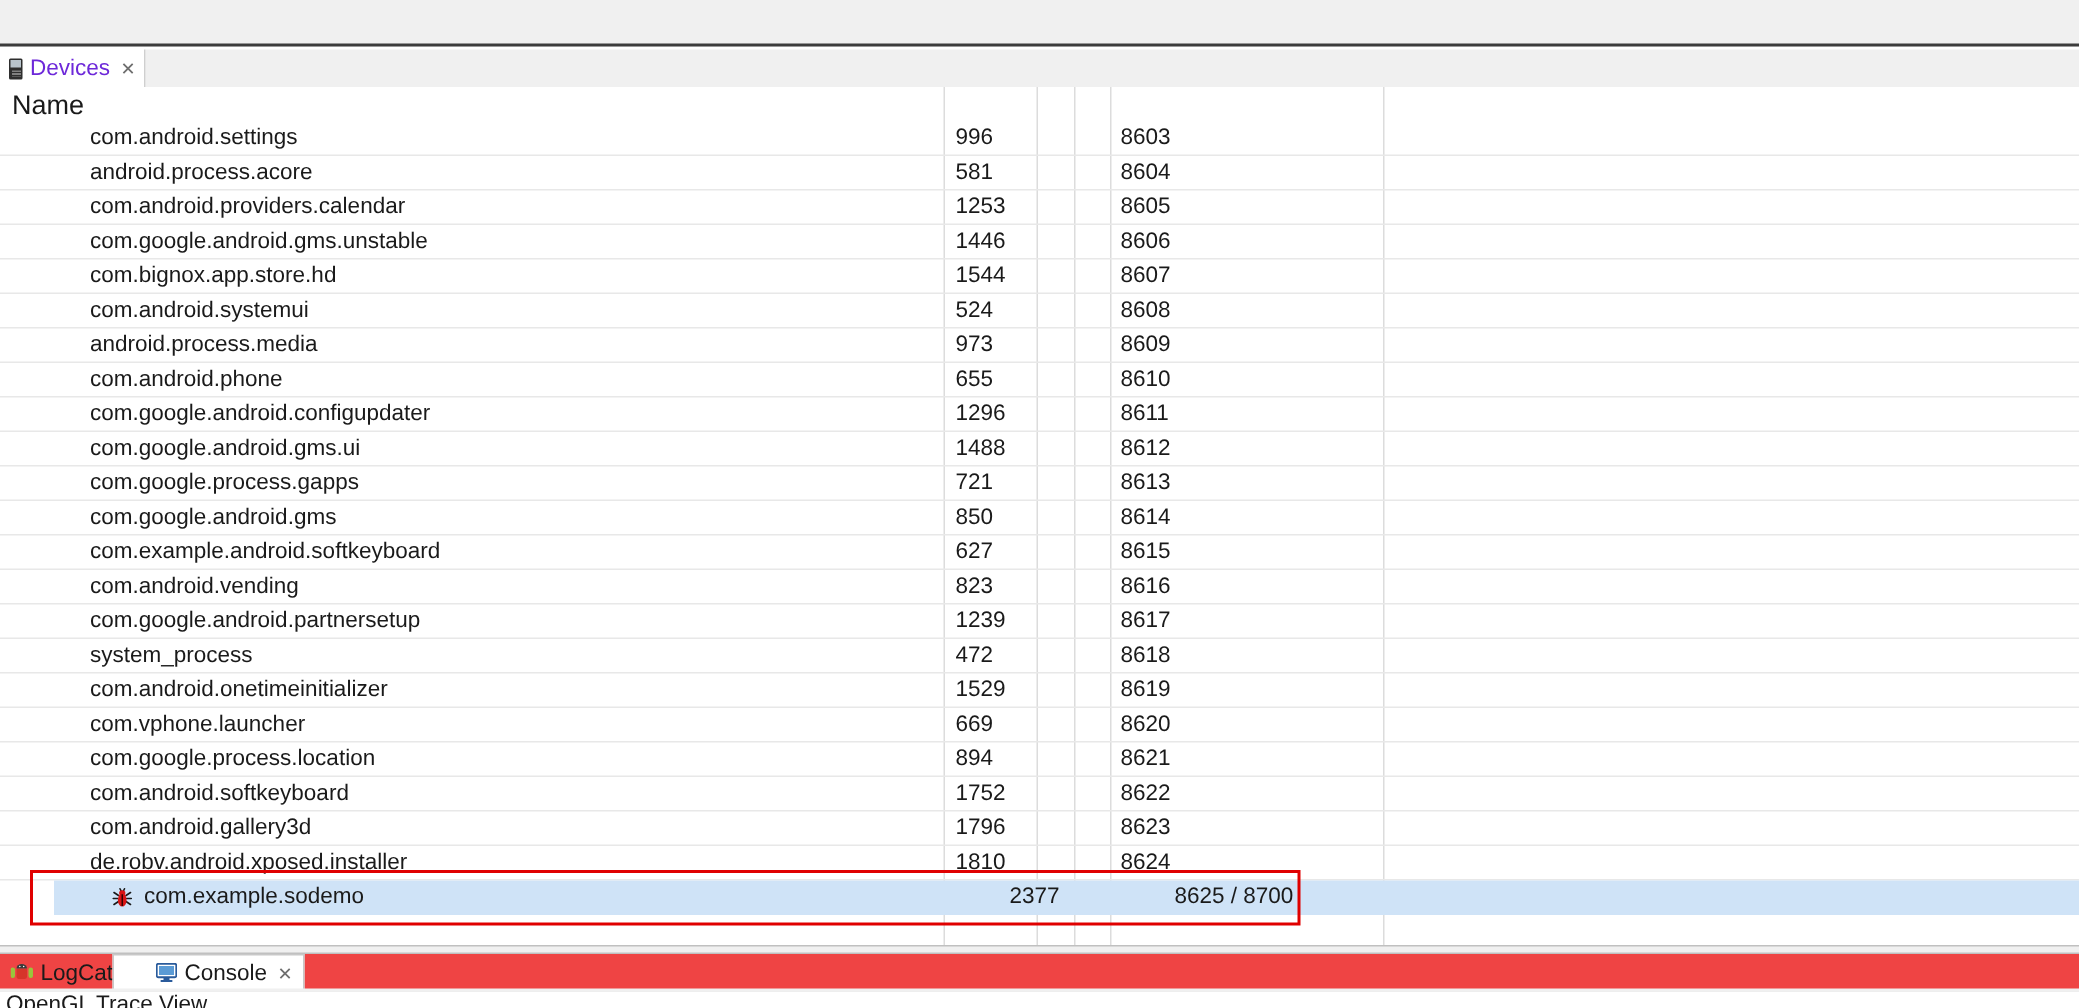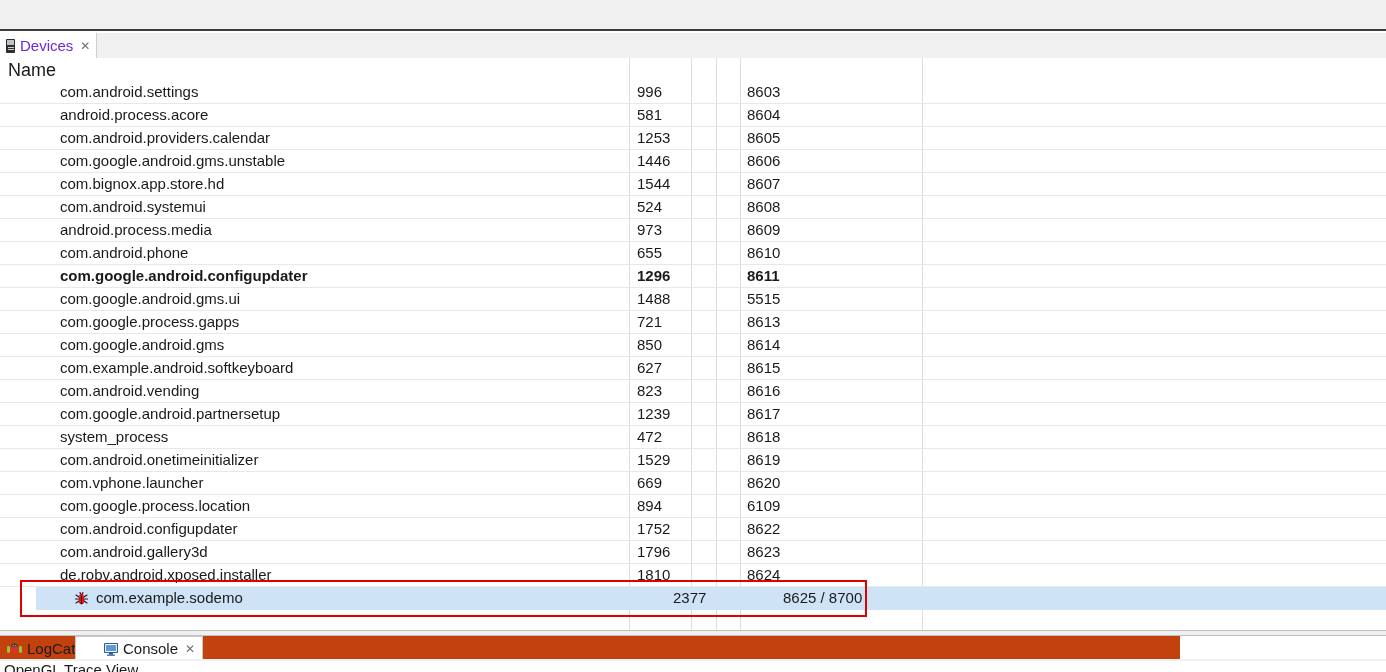--- a/index.html
+++ b/index.html
@@ -177,22 +177,22 @@
     left: 0; top: 630px;
     width: 1386px; height: 6px;
     background: #f0f0f0;
     border-top: 1px solid #c0c0c0;
     border-bottom: 1px solid #c0c0c0;
     box-sizing: border-box;
   }
   #bottom-tabbar {
     position: absolute;
     left: 0; top: 636px;
-    width: 1180px; height: 24px;
-    background: #c2410c;
+    width: 1386px; height: 24px;
+    background: #ef4444;
   }
   .btab {
     position: absolute;
     top: 0;
     height: 24px;
     display: flex;
     align-items: center;
     gap: 5px;
     padding: 0 7px;
     box-sizing: border-box;
@@ -302,29 +302,29 @@
       <div class="row" style="top: 161px;">
         <span class="cell-name">android.process.media</span>
         <span class="cell-pid">973</span>
         <span class="cell-port">8609</span>
       </div>
       <div class="row" style="top: 184px;">
         <span class="cell-name">com.android.phone</span>
         <span class="cell-pid">655</span>
         <span class="cell-port">8610</span>
       </div>
-      <div class="row" style="top: 207px; font-weight: bold;">
+      <div class="row" style="top: 207px;">
         <span class="cell-name">com.google.android.configupdater</span>
         <span class="cell-pid">1296</span>
         <span class="cell-port">8611</span>
       </div>
       <div class="row" style="top: 230px;">
         <span class="cell-name">com.google.android.gms.ui</span>
         <span class="cell-pid">1488</span>
-        <span class="cell-port">5515</span>
+        <span class="cell-port">8612</span>
       </div>
       <div class="row" style="top: 253px;">
         <span class="cell-name">com.google.process.gapps</span>
         <span class="cell-pid">721</span>
         <span class="cell-port">8613</span>
       </div>
       <div class="row" style="top: 276px;">
         <span class="cell-name">com.google.android.gms</span>
         <span class="cell-pid">850</span>
         <span class="cell-port">8614</span>
@@ -355,24 +355,24 @@
         <span class="cell-port">8619</span>
       </div>
       <div class="row" style="top: 414px;">
         <span class="cell-name">com.vphone.launcher</span>
         <span class="cell-pid">669</span>
         <span class="cell-port">8620</span>
       </div>
       <div class="row" style="top: 437px;">
         <span class="cell-name">com.google.process.location</span>
         <span class="cell-pid">894</span>
-        <span class="cell-port">6109</span>
+        <span class="cell-port">8621</span>
       </div>
       <div class="row" style="top: 460px;">
-        <span class="cell-name">com.android.configupdater</span>
+        <span class="cell-name">com.android.softkeyboard</span>
         <span class="cell-pid">1752</span>
         <span class="cell-port">8622</span>
       </div>
       <div class="row" style="top: 483px;">
         <span class="cell-name">com.android.gallery3d</span>
         <span class="cell-pid">1796</span>
         <span class="cell-port">8623</span>
       </div>
       <div class="row" style="top: 506px;">
         <span class="cell-name">de.robv.android.xposed.installer</span>

